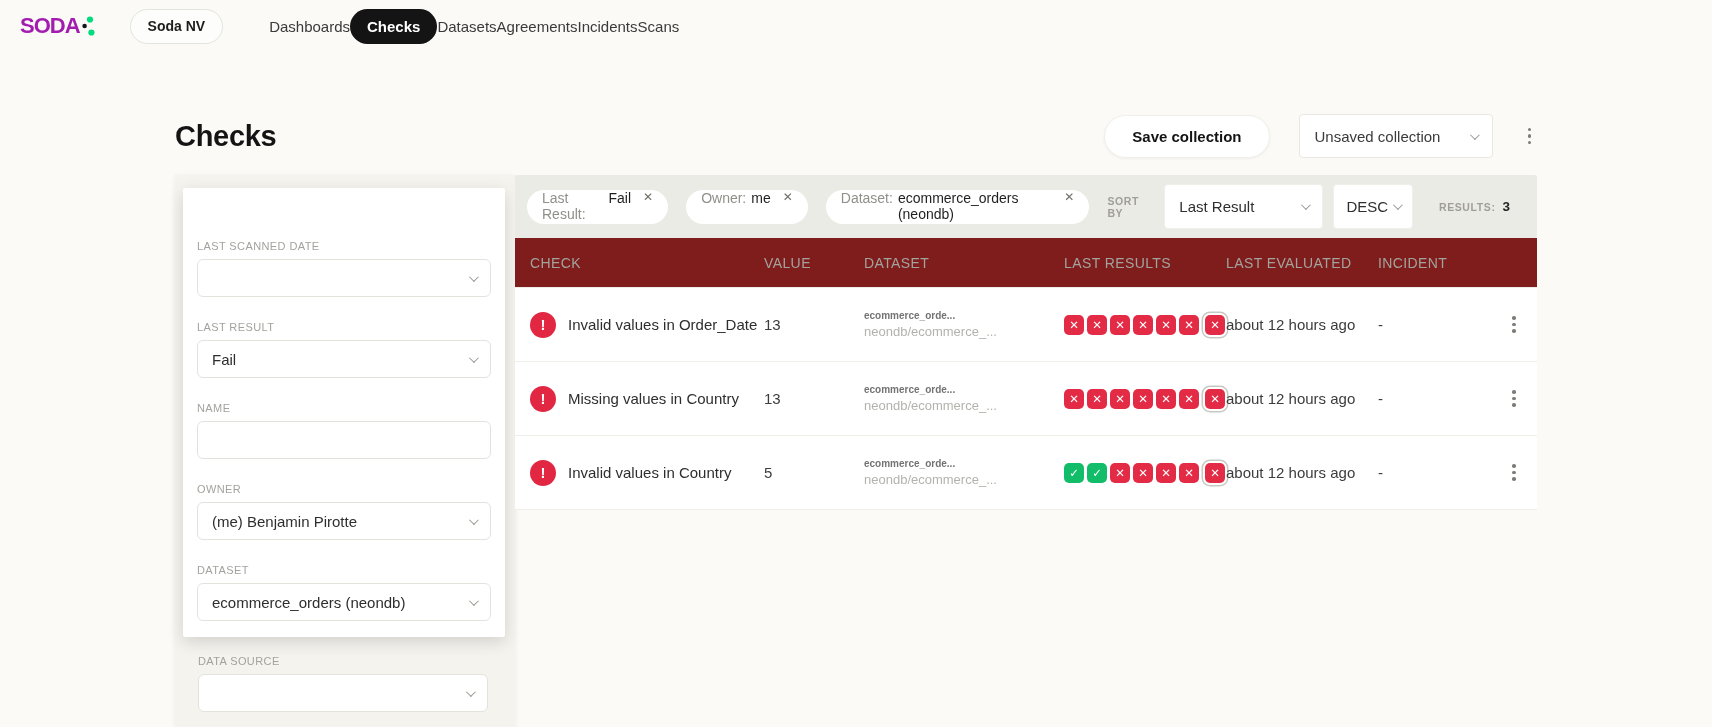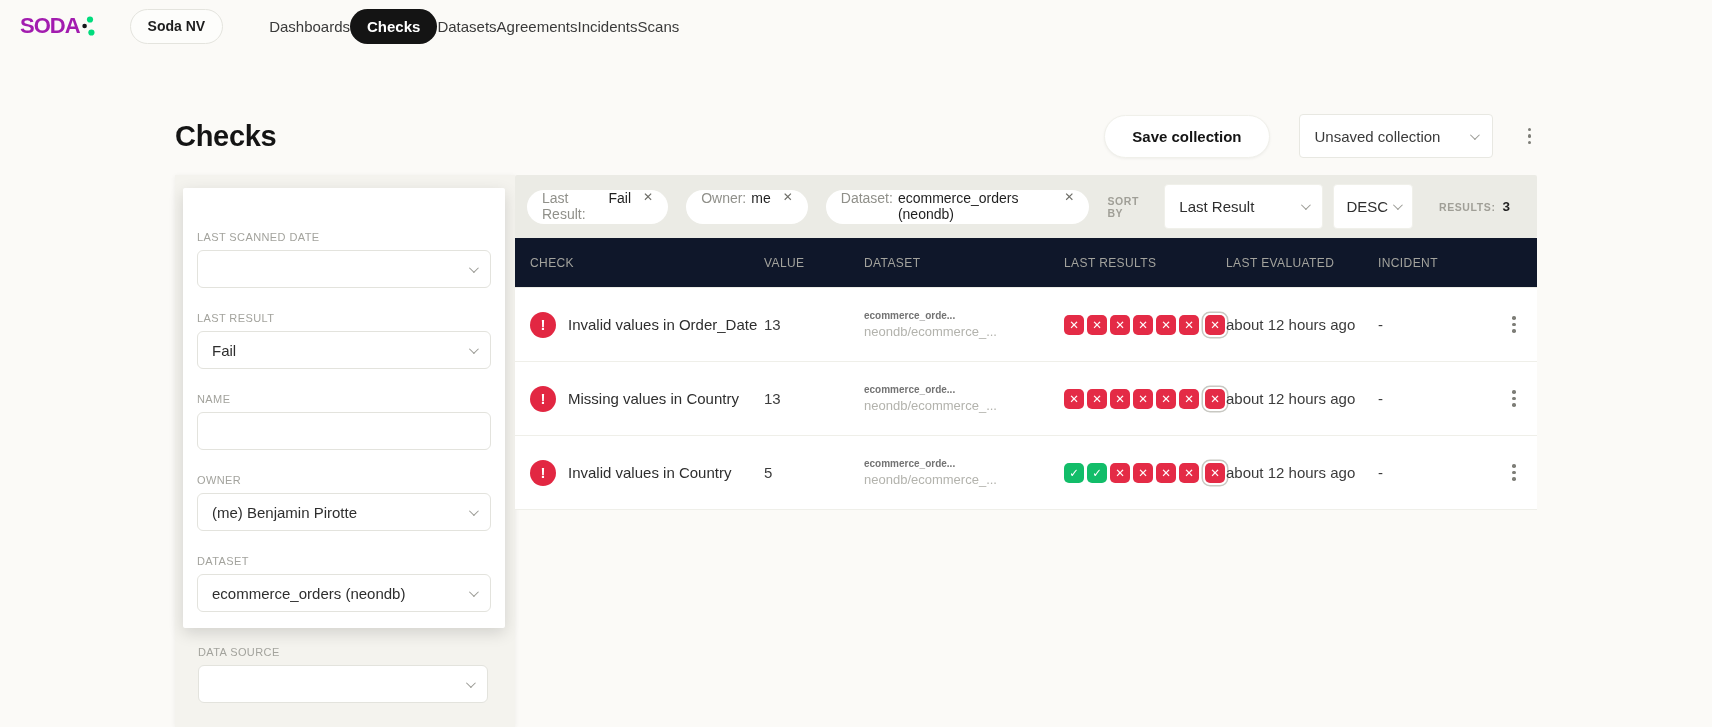--- a/index.html
+++ b/index.html
@@ -43,21 +43,21 @@
   .kebab i { width:3.5px; height:3.5px; border-radius:50%; background:#7d7d77; }
   
   .main { margin:14px 175px 0; display:flex; align-items:flex-start; }
   
   .filter-outer { width:340px; flex:none; background:#f4f3ee; height:552px;
     box-shadow:0 1px 5px rgba(0,0,0,0.06); }
   .filter-card { margin:13px 10px 0 8px; background:#fff; border-radius:2px;
     box-shadow:0 5px 16px rgba(0,0,0,0.14); padding:16px 14px 16px; }
   .filters-title { font-size:18px; color:#8f8f8a; font-weight:400; }
   .fgroup { margin-top:24px; }
-  .fgroup.first { margin-top:27px; }
+  .fgroup.first { margin-top:36px; }
   .flabel { font-size:11px; letter-spacing:0.4px; color:#a3a39d; margin-bottom:7px; }
   .fcontrol { height:38px; border:1px solid #e3e3dd; border-radius:6px; background:#fff;
     display:flex; align-items:center; padding:0 14px; font-size:15px; color:#2e2e2e; cursor:pointer; }
   .fgroup-outside { margin:18px 27px 0 23px; }
   
   .content { flex:1; min-width:0; }
   .chips-bar { height:63px; background:#ebebe5; border-radius:2px; display:flex; align-items:center;
     padding:0 27px 0 12px; }
   .chip { background:#fff; height:34px; border-radius:17px; display:flex; align-items:flex-start;
     padding:0 15px; margin-right:18px; font-size:14px; cursor:pointer; }
@@ -65,22 +65,22 @@
   .chip-value { color:#1f1f1f; }
   .chip-x { margin-left:12px; color:#6e6e68; font-size:12px; cursor:pointer; }
   .sort-group { margin-left:auto; display:flex; align-items:center; }
   .tiny-label { font-size:10.5px; font-weight:700; letter-spacing:0.6px; color:#a09f97; }
   .sort-select { width:170px; height:45px; background:#fff; border:1px solid #f0f0ea; border-radius:4px;
     display:flex; align-items:center; padding:0 14px; font-size:15px; color:#2e2e2e; margin-left:10px; cursor:pointer; }
   .sort-select.dir { width:84px; padding:0 12px; }
   .results-group { margin-left:26px; display:flex; align-items:center; gap:7px; }
   .results-count { font-size:13.5px; font-weight:700; color:#1f1f1f; }
   
-  .thead { height:50px; display:flex; align-items:center; background:#0f172a;
-    border-bottom:1px solid #edede7; font-size:12px; letter-spacing:0.4px; color:#a3a39d; }
+  .thead { height:50px; display:flex; align-items:center; background:#7f1d1d;
+    border-bottom:1px solid #edede7; font-size:14px; letter-spacing:0.4px; color:#a3a39d; }
   .trow { height:74px; display:flex; align-items:center; background:#fff; border-bottom:1px solid #efefe9; }
   .col-check { width:249px; padding-left:15px; display:flex; align-items:center; flex:none; }
   .col-value { width:100px; flex:none; }
   .col-dataset { width:200px; flex:none; }
   .col-results { width:162px; flex:none; display:flex; align-items:center; }
   .col-evaluated { width:152px; flex:none; }
   .col-incident { flex:1; }
   .col-menu { width:46px; flex:none; display:flex; justify-content:center; }
   .thead .col-results, .thead .col-check { display:block; }
   .status-circle { width:26px; height:26px; border-radius:50%; background:#e22742; color:#fff;

